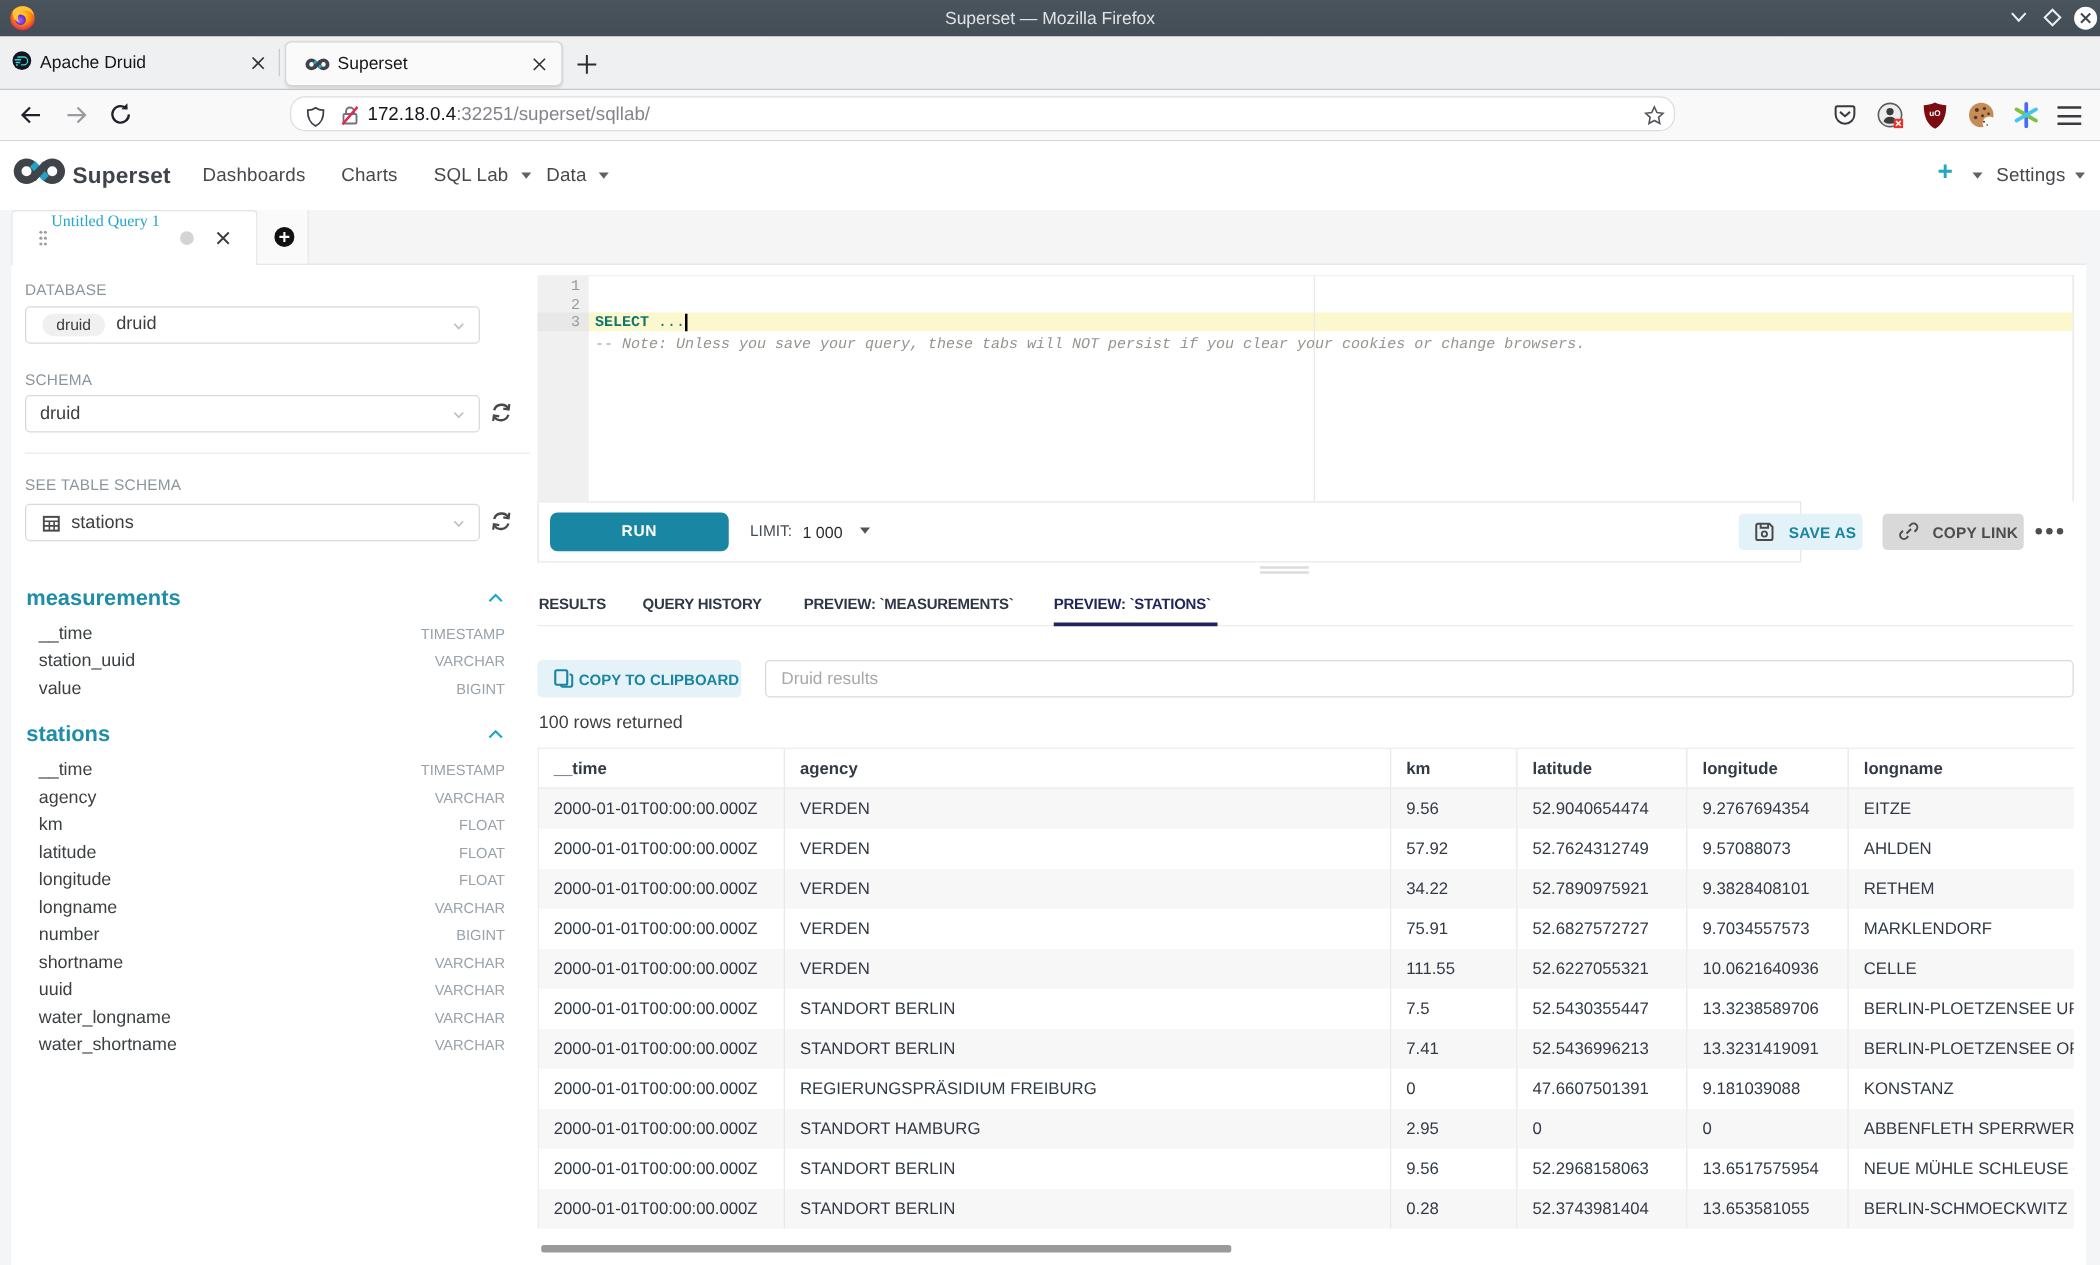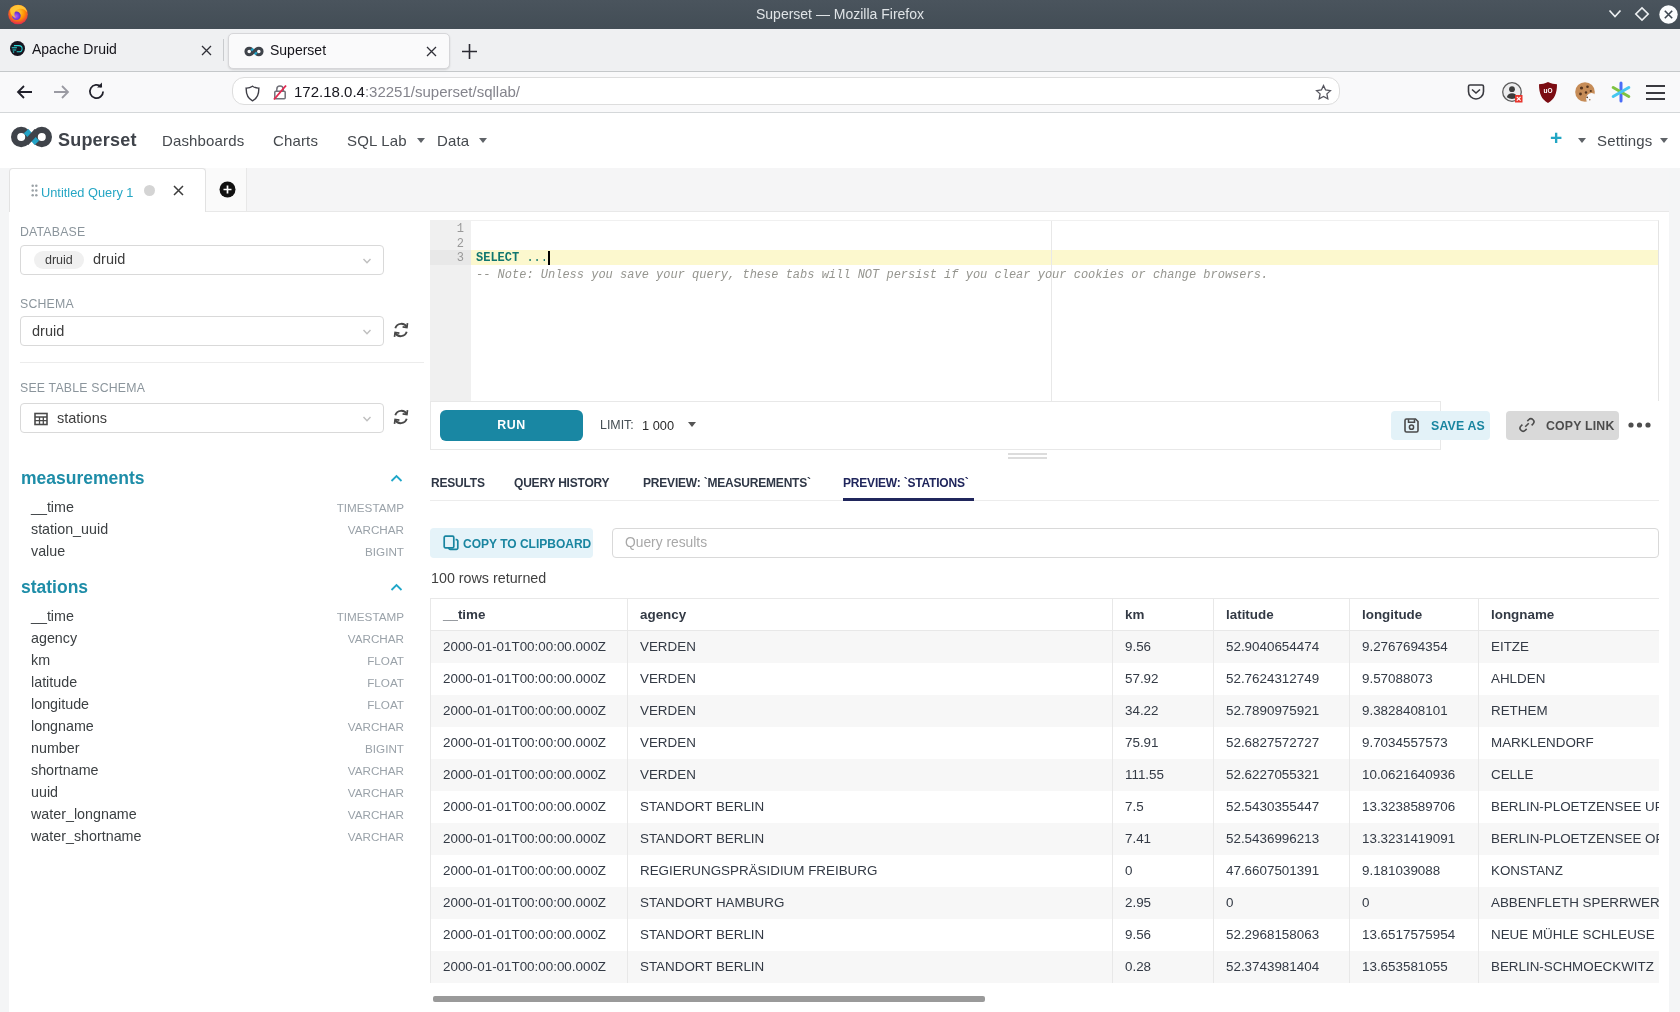--- a/index.html
+++ b/index.html
@@ -216,21 +216,21 @@
     <svg class="abs" style="left:21px;top:15px" width="7" height="13" viewBox="0 0 7 13">
       <g fill="#9aa1a6">
         <circle cx="1.7" cy="1.8" r="1.25"></circle>
           <circle cx="5.3" cy="1.8" r="1.25"></circle>
         <circle cx="1.7" cy="6.5" r="1.25"></circle>
           <circle cx="5.3" cy="6.5" r="1.25"></circle>
         <circle cx="1.7" cy="11.2" r="1.25"></circle>
           <circle cx="5.3" cy="11.2" r="1.25"></circle>
       </g>
     </svg>
-    <div class="abs" style="left:31px;top:16px;font-size:12.8px;color:#25a6c4;">Untitled Query 1</div>
+    <div class="abs" style="left:31px;top:1px;font-size:12.8px;color:#25a6c4;font-family:Liberation Serif, serif;">Untitled Query 1</div>
     <div class="abs" style="left:134px;top:16px;width:11px;height:11px;border-radius:50%;background:#d4d4d4;"></div>
     <svg class="abs" style="left:163px;top:16px" width="11" height="11" viewBox="0 0 11 11">
         <path d="M1 1 L10 10 M10 1 L1 10" stroke="#3c3c3c" stroke-width="1.5"></path>
       </svg>
   </div>
   <svg class="abs" style="left:219px;top:13px" width="17" height="17" viewBox="0 0 17 17">
       <circle cx="8.5" cy="8.5" r="8" fill="#111"></circle>
       <path d="M8.5 4.5 V12.5 M4.5 8.5 H12.5" stroke="#fff" stroke-width="1.7"></path>
     </svg>
 </div>
@@ -368,21 +368,21 @@
   <div class="abs" style="left:843px;top:498px;width:131px;height:3px;background:#20265c;"></div>
 
   <div class="abs" style="left:430px;top:528px;width:163px;height:30px;background:#e5f3f9;border-radius:4px;">
     <svg class="abs" style="left:13px;top:7px" width="16" height="16" viewBox="0 0 16 16">
       <rect x="1.2" y="1.2" width="9.6" height="11.6" rx="1.2" fill="none" stroke="#1985a0" stroke-width="1.7"></rect>
       <path d="M12.6 4.6 h0.8 a1.4 1.4 0 0 1 1.4 1.4 v7 a1.4 1.4 0 0 1 -1.4 1.4 h-6.2 a1.4 1.4 0 0 1 -1.4 -1.4 v-0.6" fill="none" stroke="#1985a0" stroke-width="1.7"></path>
     </svg>
     <div class="abs" style="left:33px;top:9px;font-size:12px;font-weight:bold;color:#1985a0;letter-spacing:0;">COPY TO CLIPBOARD</div>
   </div>
   <div class="abs" style="left:612px;top:528px;width:1047px;height:30px;background:#fff;border:1px solid #d9d9d9;border-radius:4px;">
-    <div class="abs" style="left:12px;top:6px;font-size:13.8px;color:#a8a8a8;">Query results</div>
+    <div class="abs" style="left:12px;top:6px;font-size:13.8px;color:#a8a8a8;">Druid results</div>
   </div>
   <div class="abs" style="left:431px;top:570px;font-size:14.3px;color:#3f3f3f;">100 rows returned</div>
 
   <div class="abs" style="left:430px;top:598px;width:1229px;height:417px;overflow:hidden;">
   <table class="grid" style="width:1250px;">
     <colgroup>
           <col style="width:197px">
           <col style="width:485px">
           <col style="width:101px">
           <col style="width:136px">

